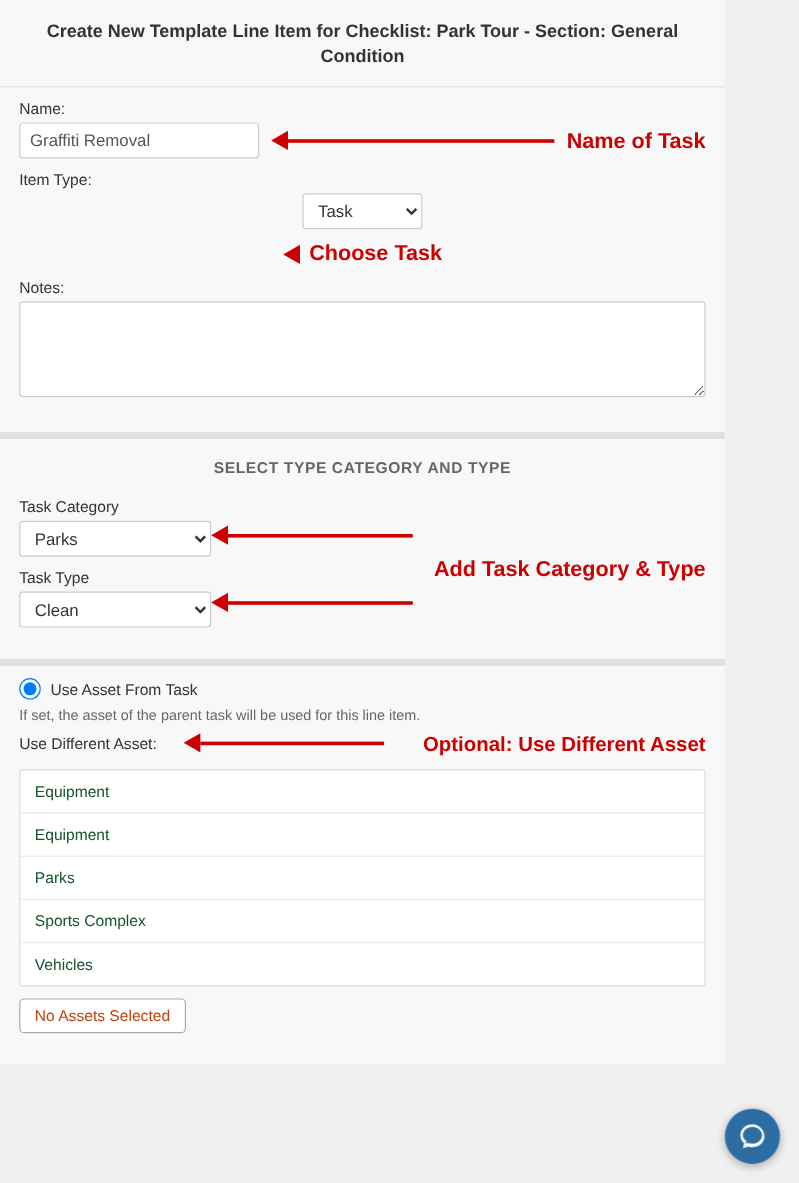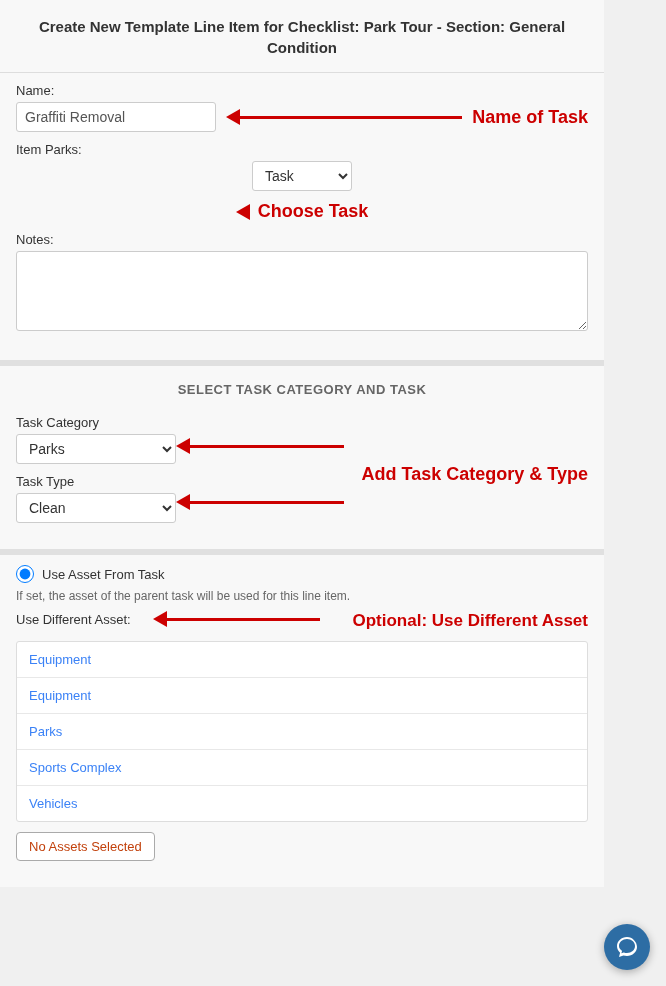--- a/index.html
+++ b/index.html
@@ -196,21 +196,21 @@
       background: #fff;
       border: 1px solid #ddd;
       border-radius: 3px;
       margin-bottom: 10px;
     }
 
     .asset-list-item {
       padding: 10px 12px;
       border-bottom: 1px solid #e8e8e8;
       font-size: 13px;
-      color: #3b82f6;
+      color: #14532d;
       cursor: pointer;
     }
 
     .asset-list-item:last-child {
       border-bottom: none;
     }
 
     
     .no-assets-btn {
       display: inline-block;
@@ -313,21 +313,21 @@
         <input type="text" class="form-input" value="Graffiti Removal" style="">
         <div class="annotation-arrow-row">
           <div class="arrow-head"></div>
           <div class="arrow-line"></div>
           <span class="annotation-text">Name of Task</span>
         </div>
       </div>
     </div>
 
     <div class="form-group">
-      <label class="form-label">Item Parks:</label>
+      <label class="form-label">Item Type:</label>
       <div class="item-type-row">
         <select class="form-select">
           <option>Task</option>
           <option>Note</option>
           <option>Header</option>
         </select>
         <div class="annotation-arrow-row">
           <div class="arrow-head"></div>
           <div class="arrow-line"></div>
           <span class="annotation-text">Choose Task</span>
@@ -336,21 +336,21 @@
     </div>
 
     <div class="form-group">
       <label class="form-label">Notes:</label>
       <textarea class="form-textarea" style=""></textarea>
     </div>
 
   </div>
 
   <div class="task-category-section">
-    <div class="section-header">SELECT TASK CATEGORY AND TASK</div>
+    <div class="section-header">SELECT TYPE CATEGORY AND TYPE</div>
 
     <div class="combined-annotation-wrapper">
       <div class="selects-col">
 
         <div class="form-group">
           <label class="form-label">Task Category</label>
           <div class="annotation-row">
             <select class="form-select" style="min-width:160px;">
               <option>Parks</option>
               <option>Equipment</option>

